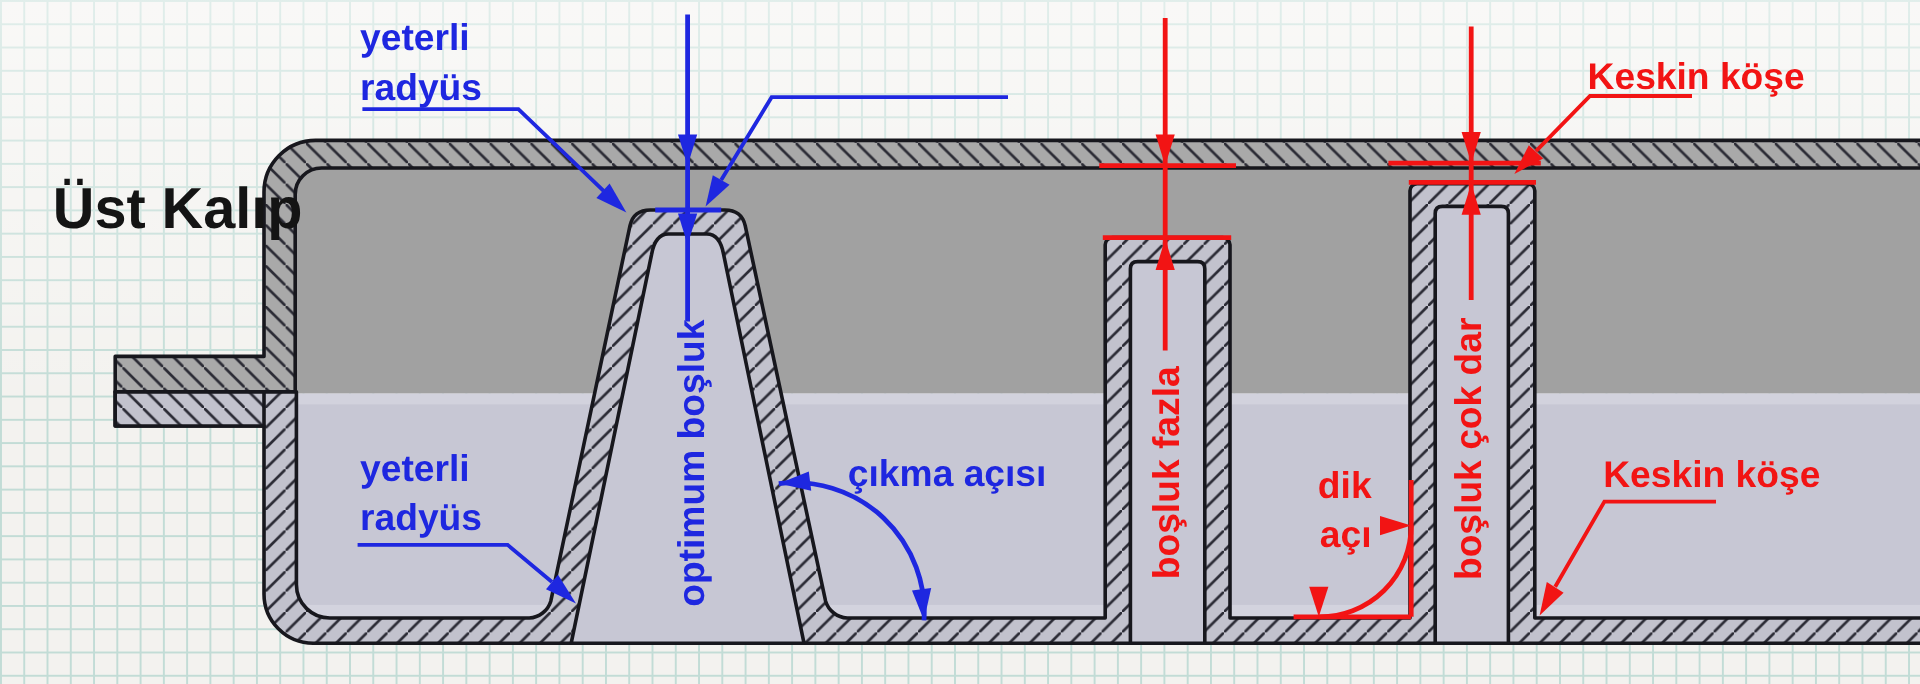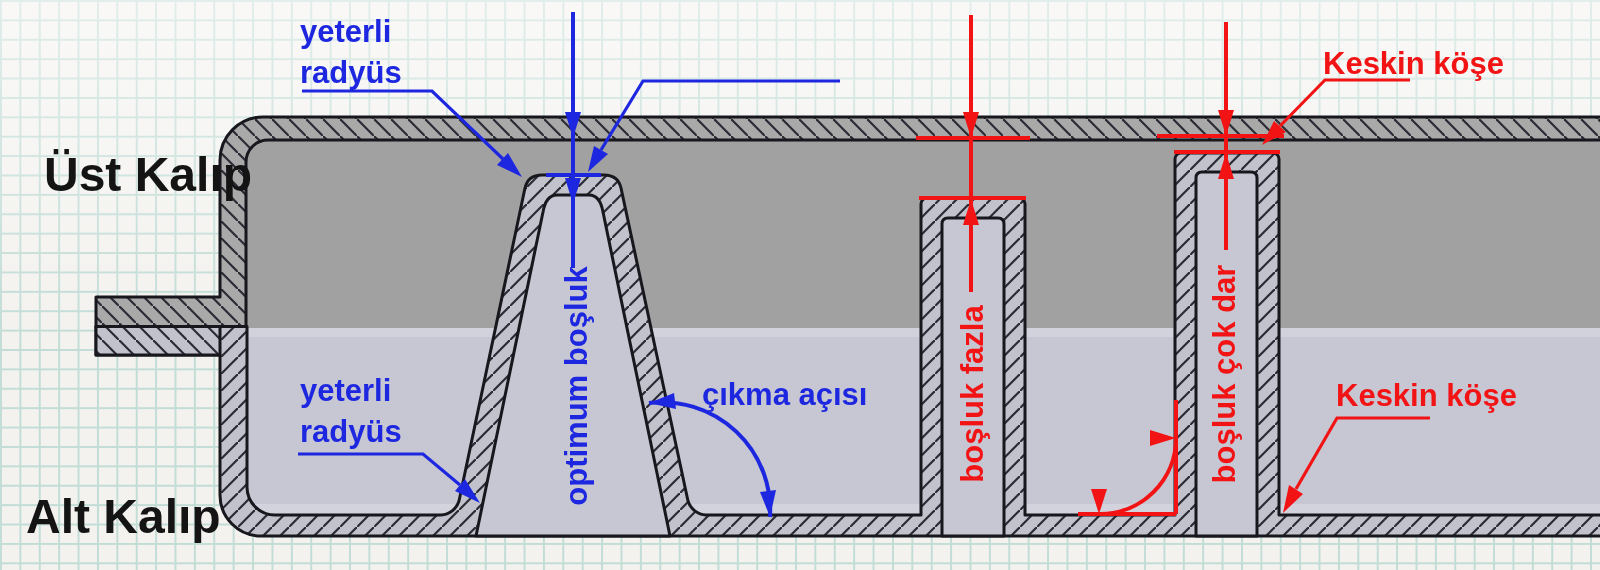--- a/index.html
+++ b/index.html
@@ -20,21 +20,21 @@
   .anno-red{stroke:var(--annotation-red,#f21414);fill:none;}
   .fill-blue{fill:var(--annotation-blue,#1e27e0);stroke:none;}
   .fill-red{fill:var(--annotation-red,#f21414);stroke:none;}
   .w4{stroke-width:4px;} .w3{stroke-width:3.2px;}
   .outline{stroke:var(--outline,#17171d);stroke-width:3px;stroke-linejoin:round;fill:none;}
   .lbl{position:absolute;font-weight:bold;line-height:41px;}
   .lbl.blue{color:var(--annotation-blue,#1e27e0);font-size:31px;}
   .lbl.red{color:var(--annotation-red,#f21414);font-size:31px;}
   .lbl.black{color:var(--label-black,#141414);font-size:48px;line-height:54px;}
   .vert{transform:translate(-50%,-50%) rotate(-90deg);white-space:nowrap;transform-origin:center;}
-  .ctr{transform:translateX(-50%);text-align:left;}
+  .ctr{transform:translateX(-50%);text-align:right;}
 </style>
 </head>
 <body>
 
 <div class="stage">
 
   <svg width="1600" height="570" viewBox="0 0 1600 570">
     <defs>
       <pattern id="hatchGray" width="17" height="17" patternUnits="userSpaceOnUse">
         <rect width="17" height="17" style="fill:var(--part-wall-upper,#a9a9a9)"></rect>
@@ -119,25 +119,25 @@
 
       <path class="anno-red w4" d="M1176,400 L1176,514"></path>
       <path class="anno-red w4" d="M1078,514 L1176,514"></path>
       <path class="anno-red w4" d="M1099,514 A76 76 0 0 0 1176,438"></path>
       <polygon class="fill-red" points="1099,514 1091,489 1107,489"></polygon>
       <polygon class="fill-red" points="1176,438 1150,430 1150,446"></polygon>
     </g>
   </svg>
 
   <div class="lbl black" style="left:16px;top:148px;margin-left:28px;">Üst Kalıp</div>
-  <div class="lbl black" style="left:26px;top:490px;">Alt Kalıp</div>
 
   <div class="lbl blue" style="left:300px;top:11px;width:150px;">yeterli radyüs</div>
   <div class="lbl blue vert" style="left:576px;top:386px;">optimum boşluk</div>
   <div class="lbl blue ctr" style="left:787px;top:374px;width:170px;">çıkma açısı</div>
   <div class="lbl blue" style="left:300px;top:370px;width:150px;">yeterli radyüs</div>
 
   <div class="lbl red" style="left:1323px;top:43px;white-space:nowrap;">Keskin köşe</div>
   <div class="lbl red vert" style="left:972px;top:394px;">boşluk fazla</div>
+  <div class="lbl red ctr" style="left:1098px;top:384px;width:90px;">dik açı</div>
   <div class="lbl red vert" style="left:1224px;top:374px;">boşluk çok dar</div>
   <div class="lbl red" style="left:1336px;top:375px;white-space:nowrap;">Keskin köşe</div>
 
 </div>
 
 </body></html>

